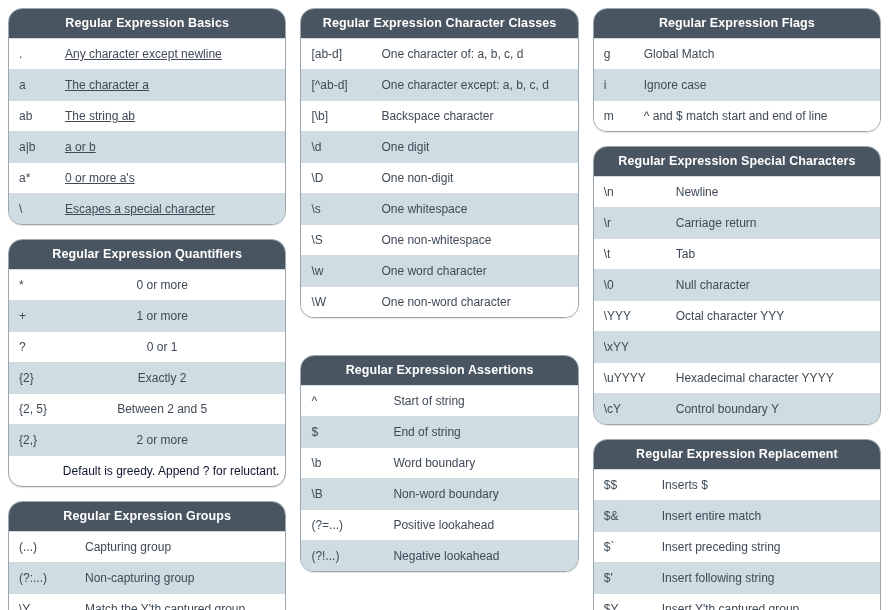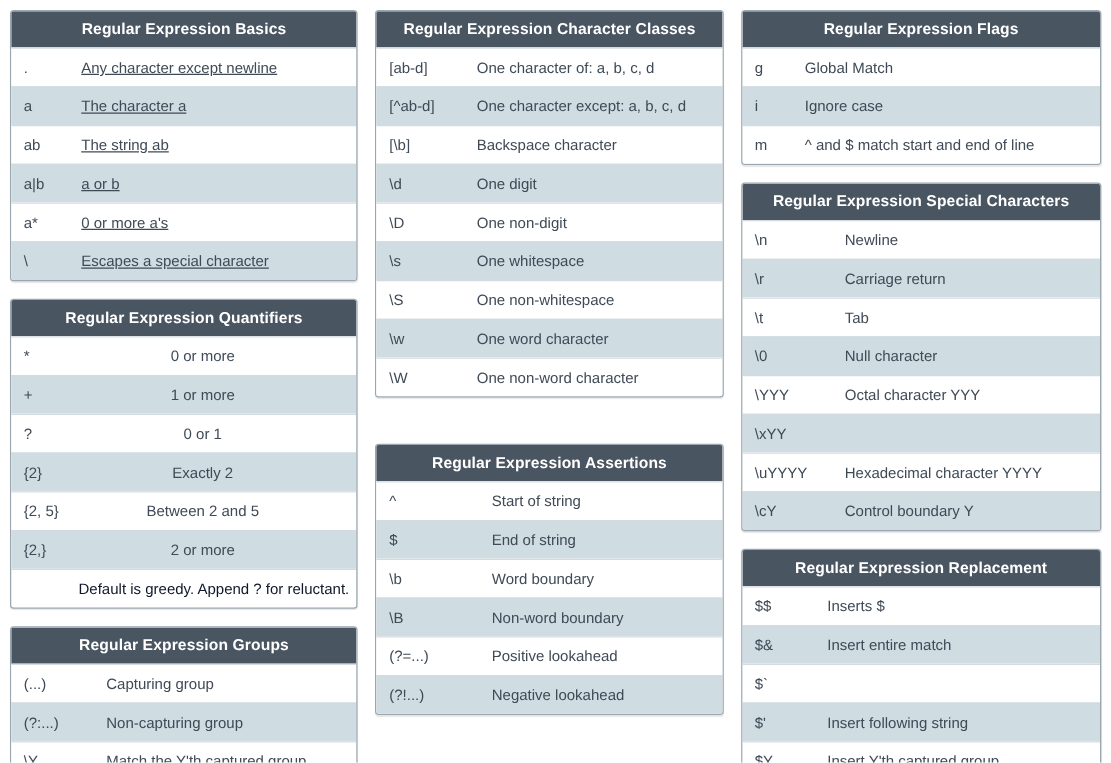--- a/index.html
+++ b/index.html
@@ -29,21 +29,21 @@
     display: flex;
     flex-direction: column;
     gap: 14px;
   }
   .col-1 { width: 283px; }
   .col-2 { width: 283px; gap: 37px; }
   .col-3 { width: 293px; }
 
   .card {
     border: 1px solid #9aa7b0;
-    border-radius: 3px;
+    border-radius: 14px;
     overflow: hidden;
     background: #ffffff;
     box-shadow: 0 1px 1px rgba(0,0,0,0.10);
   }
   .card-title {
     background: #4a5562;
     color: #ffffff;
     font-weight: bold;
     font-size: 12.5px;
     text-align: center;
@@ -315,20 +315,21 @@
       <div class="row odd">
         <div class="cell-key">$$</div>
         <div class="cell-val">Inserts $</div>
       </div>
       <div class="row even">
         <div class="cell-key">$&amp;</div>
         <div class="cell-val">Insert entire match</div>
       </div>
       <div class="row odd">
         <div class="cell-key">$`</div>
+        <div class="cell-val">Insert preceding string</div>
       </div>
       <div class="row even">
         <div class="cell-key">$'</div>
         <div class="cell-val">Insert following string</div>
       </div>
       <div class="row odd">
         <div class="cell-key">$Y</div>
         <div class="cell-val">Insert Y'th captured group</div>
       </div>
     </div>

